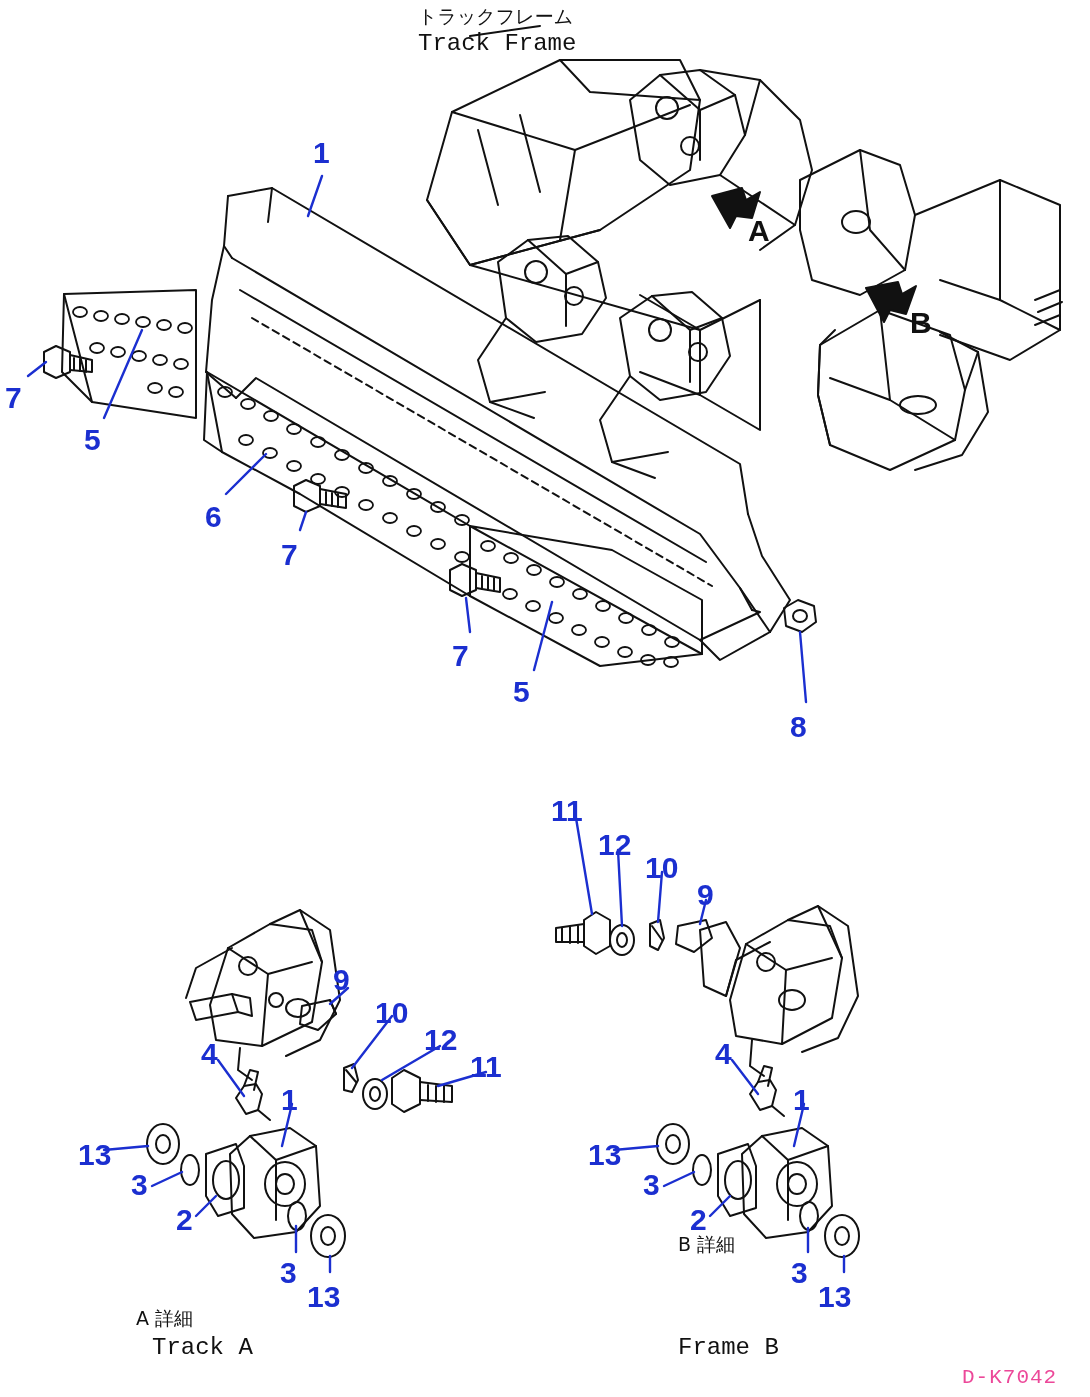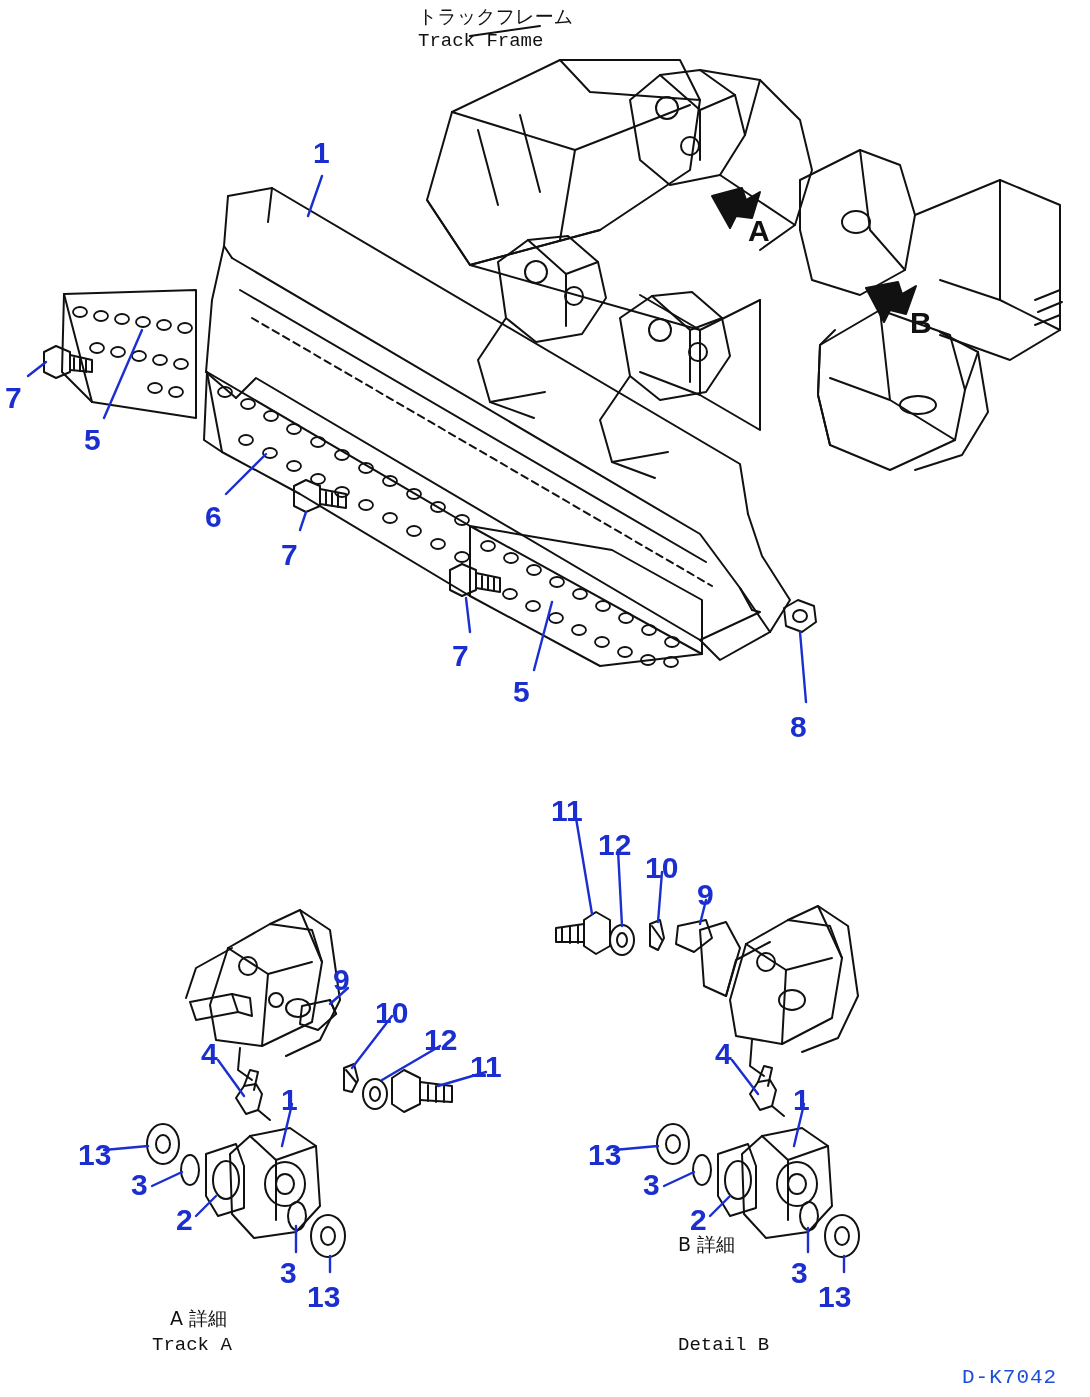--- a/index.html
+++ b/index.html
@@ -37,34 +37,34 @@
   .bigletter {
     position: absolute;
     color: #111111;
     font-weight: bold;
     font-size: 30px;
     font-family: "Liberation Sans", sans-serif;
   }
   .cap {
     position: absolute;
     color: #111111;
-    font-size: 19px;
+    font-size: 24px;
     font-family: "Liberation Mono", monospace;
     white-space: nowrap;
   }
   .capjp {
     position: absolute;
     color: #111111;
     font-size: 19px;
     font-family: "DejaVu Sans", sans-serif;
     white-space: nowrap;
   }
   .code {
     position: absolute;
-    color: #1d4ed8;
+    color: #ec4899;
     font-size: 21px;
     letter-spacing: 1px;
     font-family: "Liberation Mono", monospace;
   }
 </style>
 </head>
 <body>
 
 <div id="page">
 
@@ -363,24 +363,24 @@
       <path d="M470,36 L540,26" stroke="#111111" stroke-width="2"></path>
     </g>
   </svg>
 
   <div class="capjp" style="left:418px; top:4px;">トラックフレーム</div>
   <div class="cap" style="left:418px; top:30px;">Track Frame</div>
 
   <div class="bigletter" style="left:748px; top:214px;">A</div>
   <div class="bigletter" style="left:910px; top:306px;">B</div>
 
-  <div class="capjp" style="left:170px; top:1306px;">A 詳細</div>
+  <div class="capjp" style="left:136px; top:1306px;">A 詳細</div>
   <div class="cap" style="left:152px; top:1334px;">Track A</div>
   <div class="capjp" style="left:678px; top:1232px;">B 詳細</div>
-  <div class="cap" style="left:678px; top:1334px;">Detail B</div>
+  <div class="cap" style="left:678px; top:1334px;">Frame B</div>
 
   <div class="code" style="left:962px; top:1366px;">D-K7042</div>
 
   <div class="lbl callout" style="left:313px; top:138px;">1</div>
   <div class="lbl callout" style="left:5px; top:383px;">7</div>
   <div class="lbl callout" style="left:84px; top:425px;">5</div>
   <div class="lbl callout" style="left:205px; top:502px;">6</div>
   <div class="lbl callout" style="left:281px; top:540px;">7</div>
   <div class="lbl callout" style="left:452px; top:641px;">7</div>
   <div class="lbl callout" style="left:513px; top:677px;">5</div>

